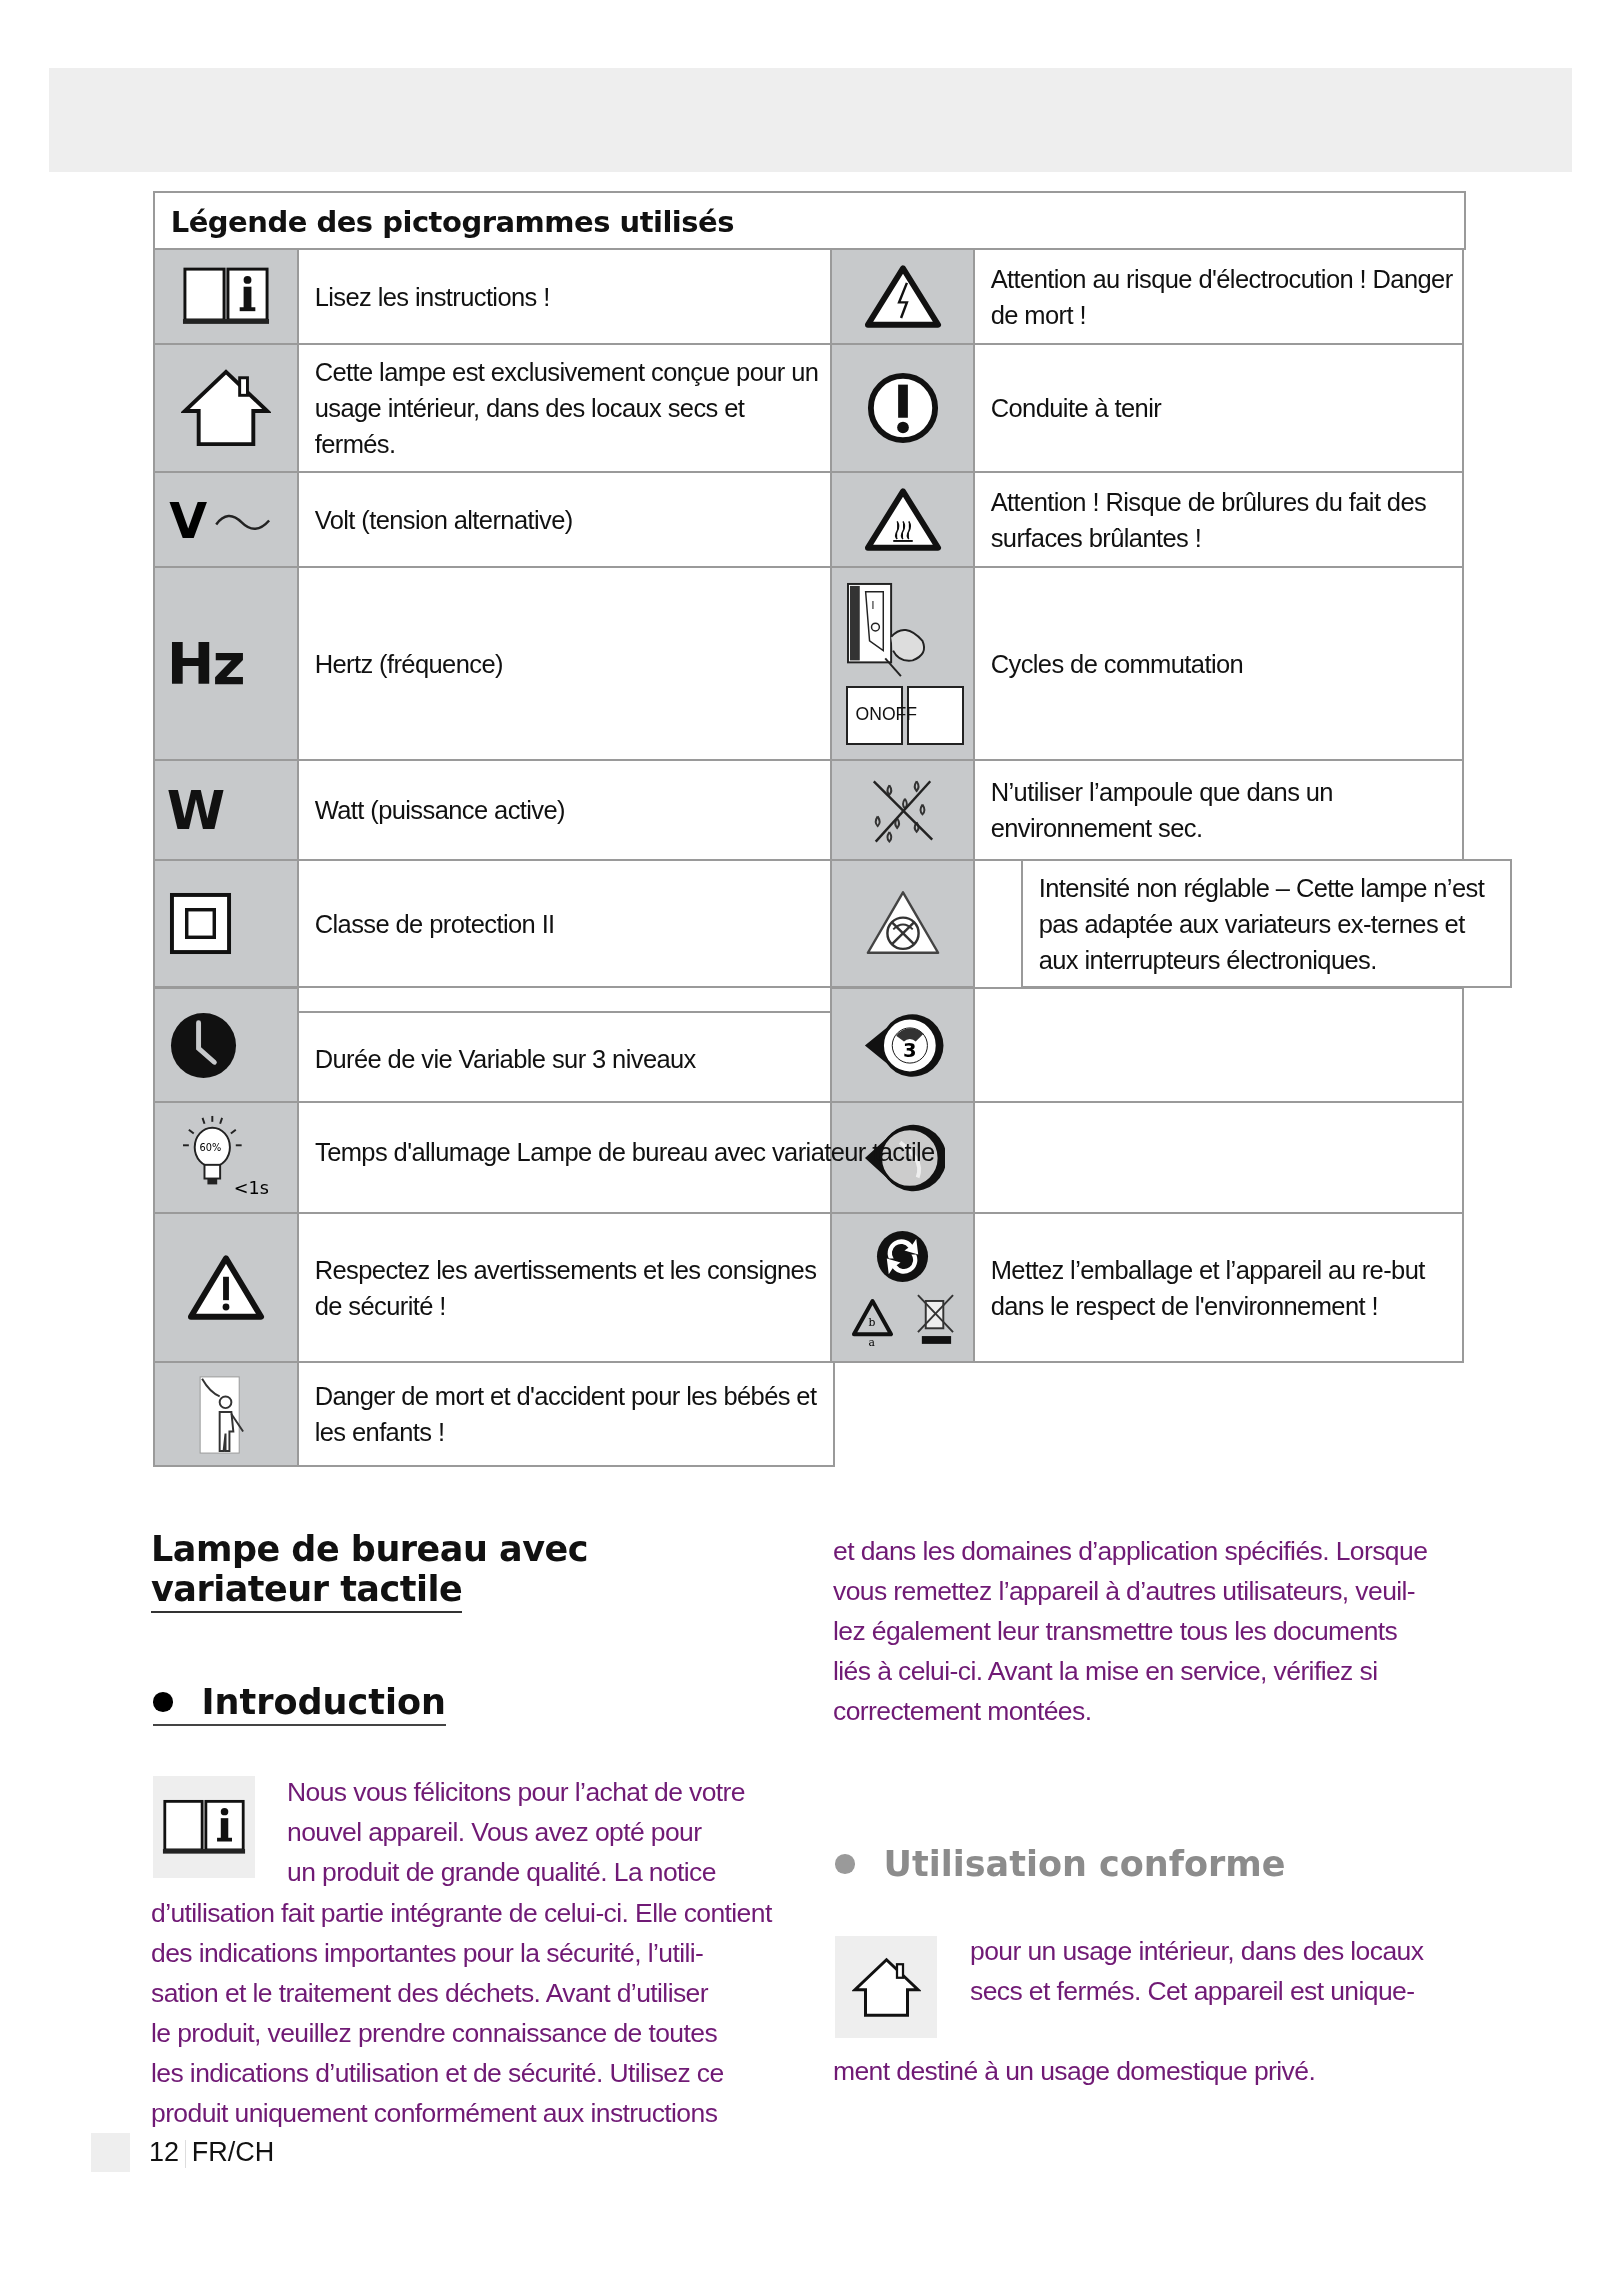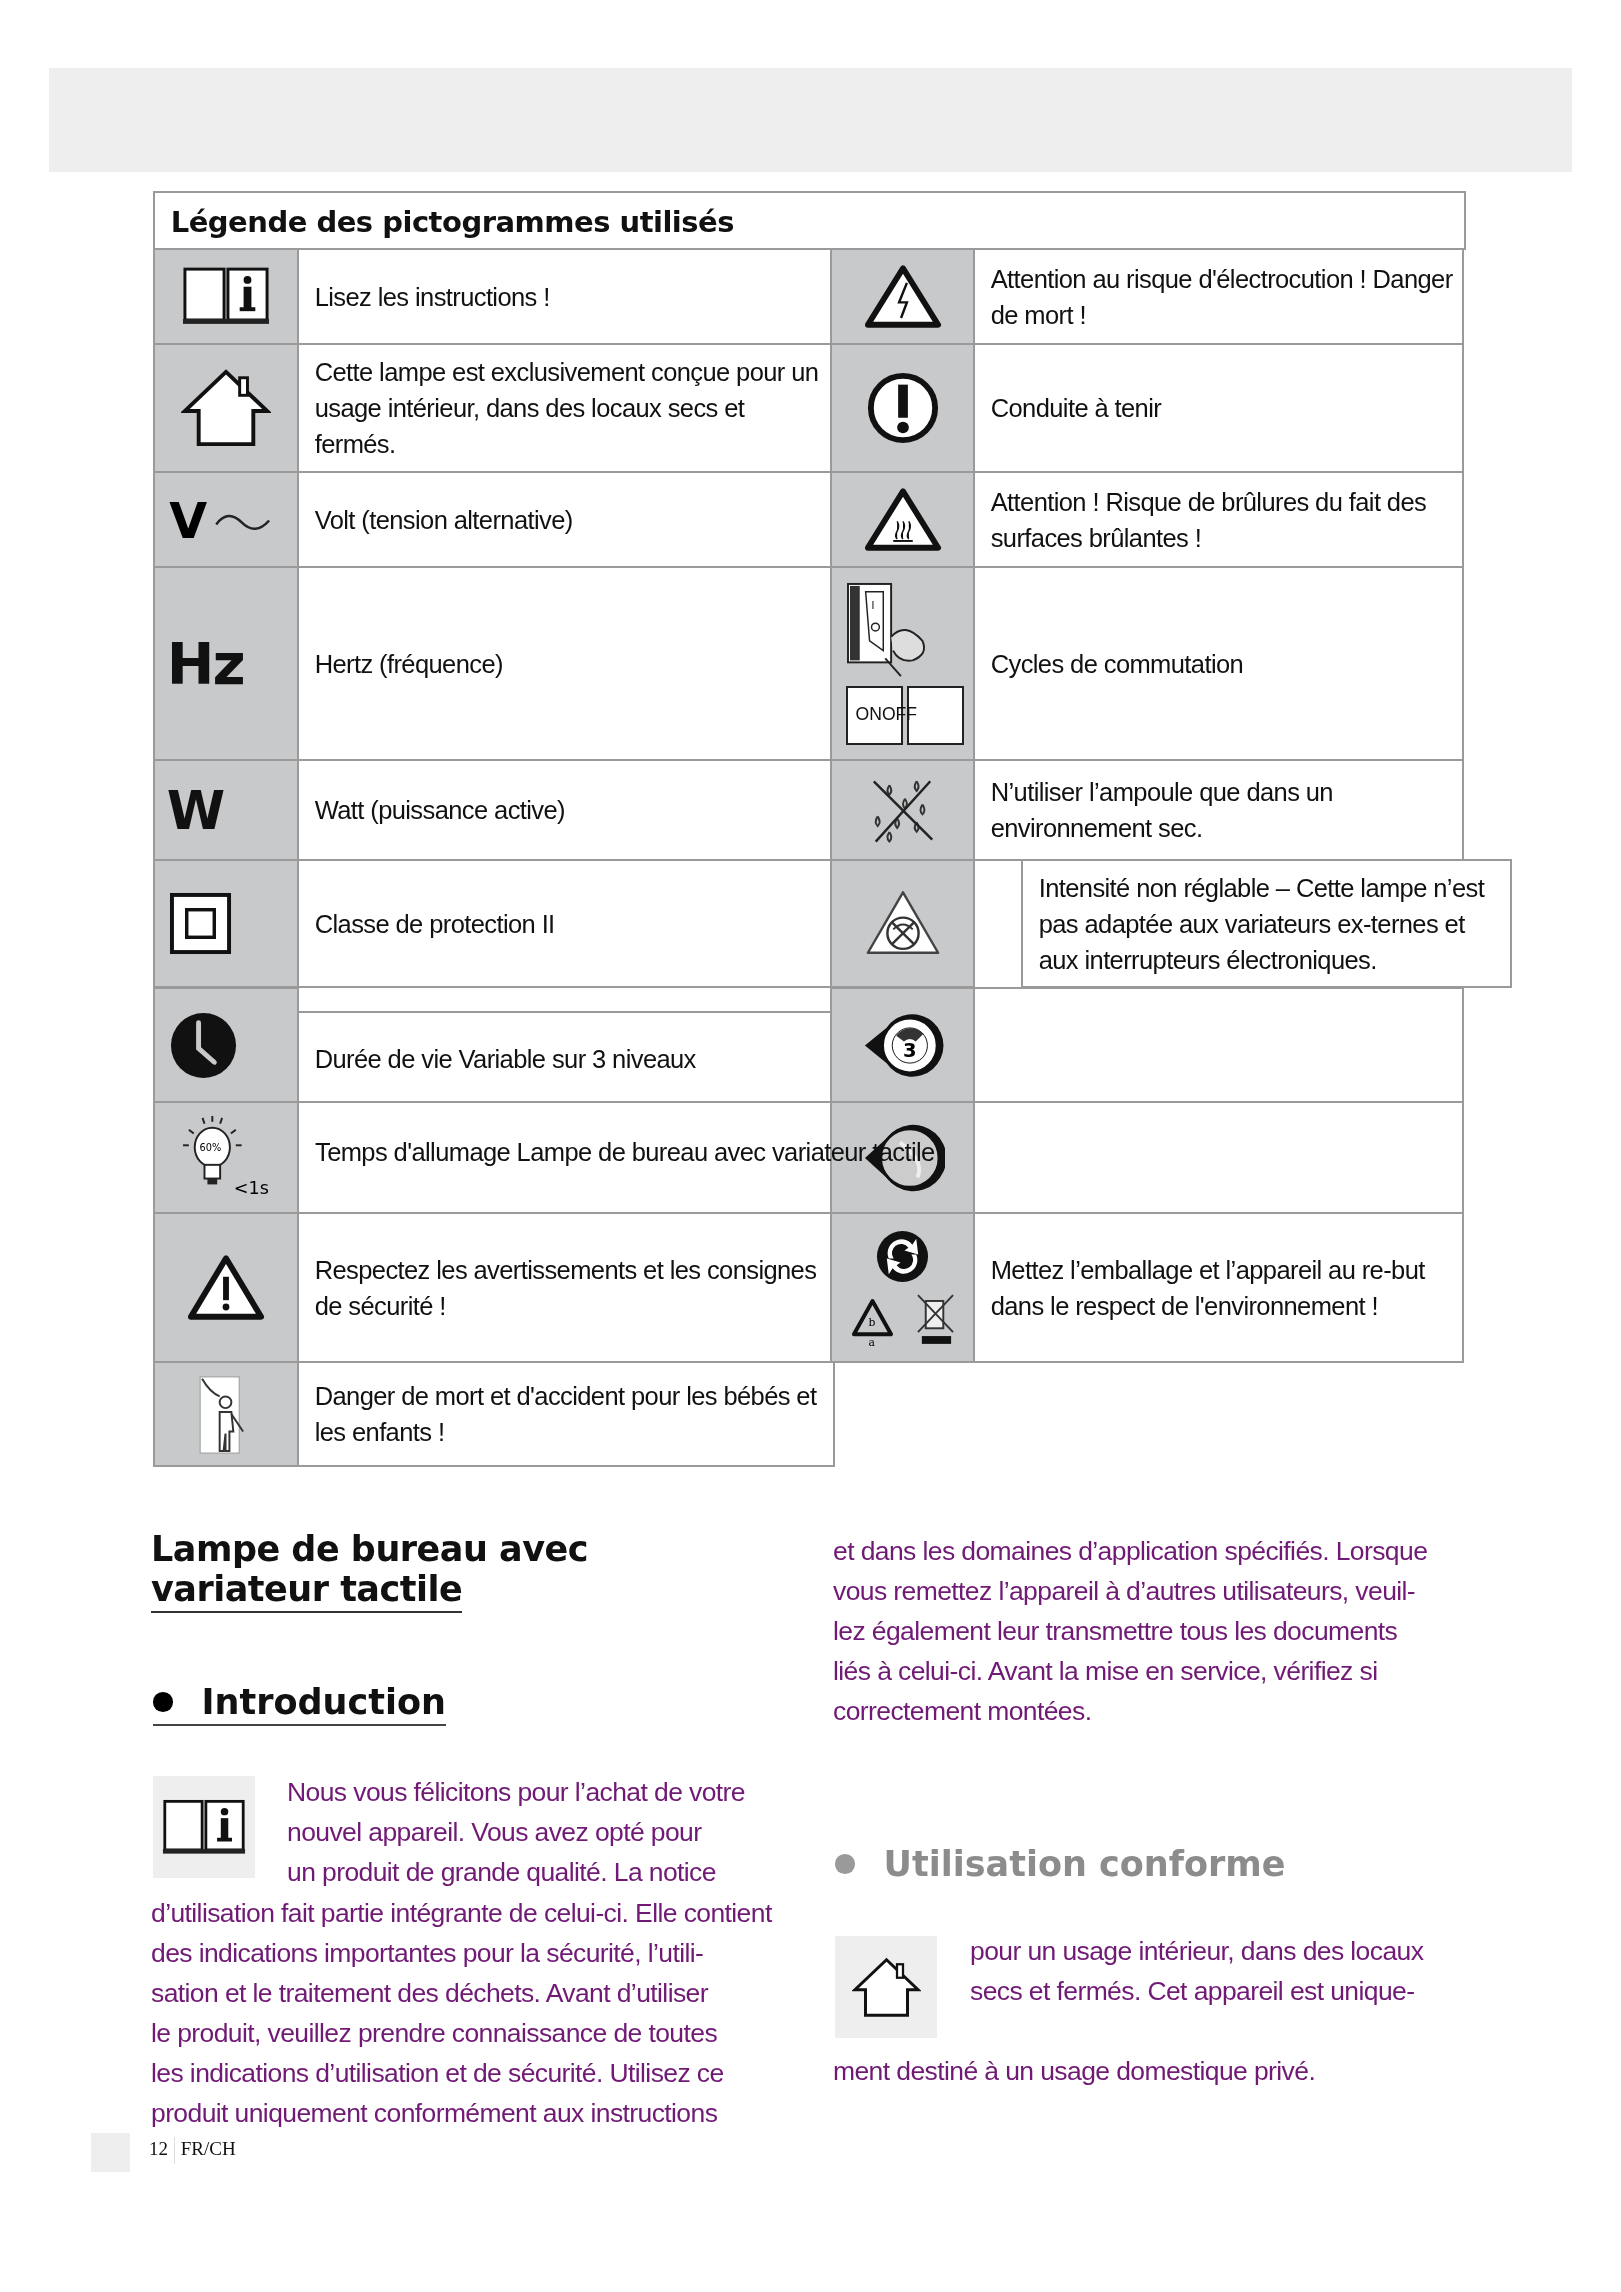--- a/index.html
+++ b/index.html
@@ -23,21 +23,21 @@
   .h2 .dot { width:19.6px; height:19.6px; border-radius:50%; margin-right:29px; }
   .h2.intro { left:153px; top:1682px; border-bottom:2.9px solid #444; padding-bottom:2px; color:#111; }
   .h2.intro .dot { background:#000; }
   .h2.util { left:835px; top:1844px; color:#8c8c8c; }
   .h2.util .dot { background:#9a9a9a; }
 
   .body { position:absolute; font-family:"Liberation Sans", sans-serif; font-size:26.5px; line-height:40px; letter-spacing:-0.6px; color:#701a75; }
   .para-icon { position:absolute; background:#eeeeee; display:flex; align-items:center; justify-content:center; }
 
   .footer-box { position:absolute; left:91px; top:2133px; width:39px; height:39px; background:#eeeeee; }
-  .footer-text { position:absolute; left:149px; top:2137px; font-size:19px; font-family:Liberation Serif, serif; }
+  .footer-text { position:absolute; left:149px; top:2137px; font-size:27px; font-family:Liberation Sans, sans-serif; }
   .footer-text .sep { display:inline-block; width:1px; height:27.4px; background:#ddd; margin:0 5.9px; vertical-align:middle; }
 </style>
 </head>
 <body>
 
 <div class="topband"></div>
 
 <div class="legend">
   <div class="lg-head">
     <span>Légende des pictogrammes utilisés</span>

